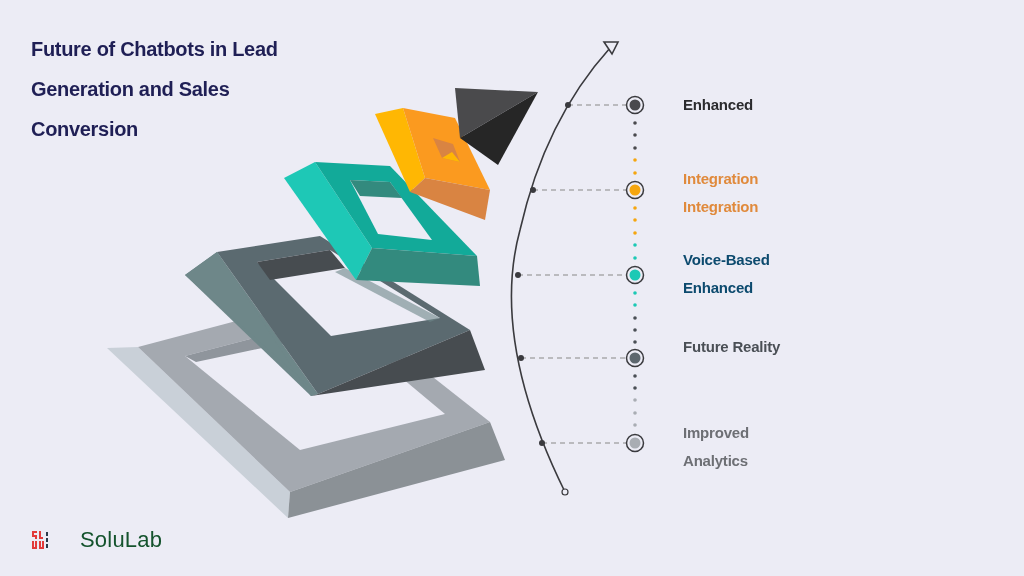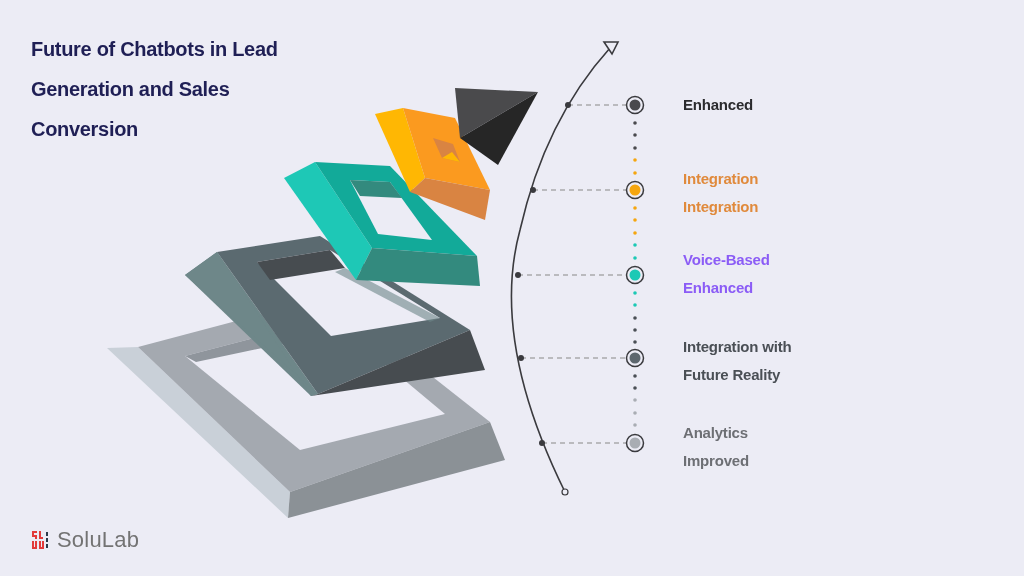--- a/index.html
+++ b/index.html
@@ -21,22 +21,23 @@
     position: absolute; left: 683px;
     font-weight: 700; font-size: 15px; line-height: 28px;
     letter-spacing: -0.2px;
   }
   .item span { display: block; }
   .logo {
     position: absolute; left: 31px; top: 526px; height: 28px;
     display: flex; align-items: center; gap: 4px;
   }
   .logo-text {
-    font-size: 22px; color: #737373; font-weight: 400; letter-spacing: 0.2px;
+    font-size: 22px; color: #14532d; font-weight: 400; letter-spacing: 0.2px;
     font-family: "Liberation Sans", sans-serif;
+    margin-left: 23px;
   }
 </style>
 </head>
 <body>
 
 <h1 class="title">
   <span>Future of Chatbots in Lead</span>
   <span>Generation and Sales</span>
   <span>Conversion</span>
 </h1>
@@ -149,31 +150,30 @@
   </g>
 </svg>
 
 <div class="item" style="top:91px;color:#2b2b2e;">
   <span>Enhanced</span>
 </div>
 <div class="item" style="top:165px;color:#e08a3c;">
   <span>Integration</span>
   <span>Integration</span>
 </div>
-<div class="item" style="top:246px;color:#8b5cf6;">
+<div class="item" style="top:246px;color:#0c4a6e;">
   <span>Voice-Based</span>
   <span>Enhanced</span>
 </div>
 <div class="item" style="top:333px;color:#4a4f55;">
-  <span>Integration with</span>
   <span>Future Reality</span>
 </div>
 <div class="item" style="top:419px;color:#6d6f74;">
+  <span>Improved</span>
   <span>Analytics</span>
-  <span>Improved</span>
 </div>
 
 <div class="logo">
   <svg width="22" height="20" viewBox="0 0 22 20">
     <rect x="1" y="1" width="5" height="2" fill="#e23a3a"></rect>
     <rect x="1" y="1" width="2" height="5" fill="#e23a3a"></rect>
     <rect x="1" y="5" width="5" height="2" fill="#e23a3a"></rect>
     <rect x="4" y="5" width="2" height="4" fill="#e23a3a"></rect>
     <rect x="8" y="1" width="2" height="8" fill="#e23a3a"></rect>
     <rect x="8" y="7" width="4" height="2" fill="#e23a3a"></rect>

